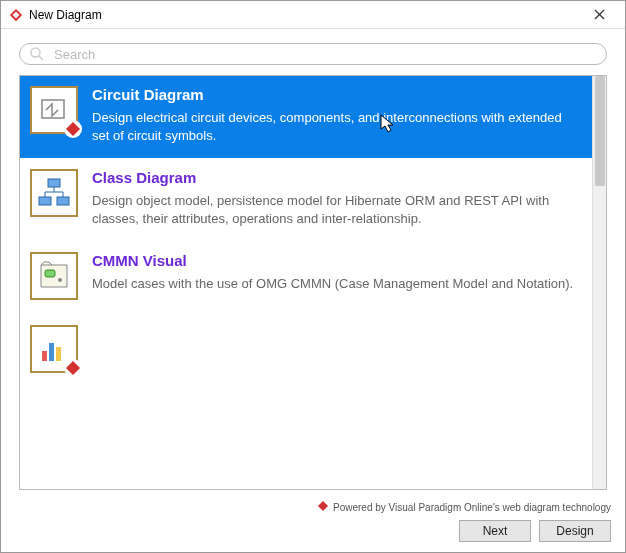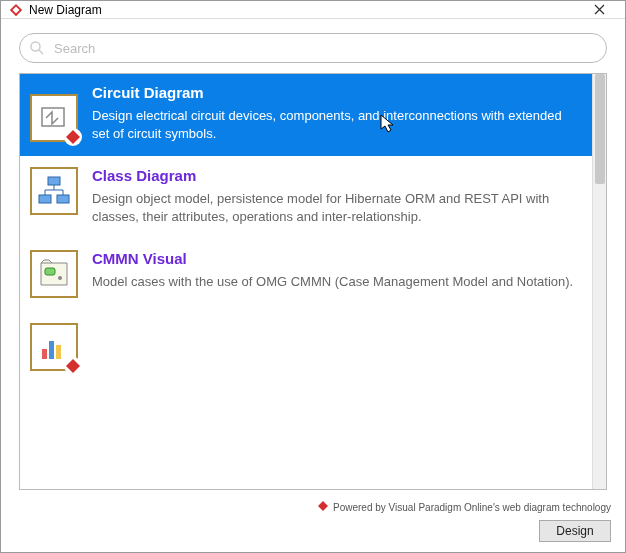--- a/index.html
+++ b/index.html
@@ -7,21 +7,21 @@
     font-family: "Segoe UI", Tahoma, sans-serif;
     background: #fff;
     width: 626px;
     height: 553px;
     overflow: hidden;
     border: 1px solid #999;
     display: flex;
     flex-direction: column;
   }
   .titlebar {
-    height: 18px;
+    height: 28px;
     background: #fff;
     display: flex;
     align-items: center;
     padding: 0 6px 0 8px;
     border-bottom: 1px solid #ddd;
   }
   .titlebar .app-icon {
     width: 14px; height: 14px;
     margin-right: 6px;
     display: inline-flex;
@@ -43,21 +43,21 @@
     display: flex;
     flex-direction: column;
     overflow: hidden;
   }
   .search-wrap {
     position: relative;
     margin-bottom: 10px;
   }
   .search {
     width: 100%;
-    height: 30px;
+    height: 22px;
     border: 1px solid #bbb;
     border-radius: 15px;
     padding: 0 12px 0 34px;
     font-size: 13px;
     color: #0f766e;
     outline: none;
   }
   .search::placeholder { color: #bbb; }
   .search-icon {
     position: absolute;
@@ -105,21 +105,20 @@
     color: #6d28d9;
     margin-bottom: 6px;
   }
   .item .text p {
     font-size: 13px;
     line-height: 1.35;
     color: #666;
   }
   .item.selected {
     background: #0a7fe8;
-    align-items: flex-end;
   }
   .item.selected h3, .item.selected p { color: #fff; }
   .item.selected .thumb { border-color: #b08d3e; background: #fff; }
 
   .scrollbar {
     width: 14px;
     background: #f0f0f0;
     border-left: 1px solid #ddd;
     position: relative;
   }
@@ -276,20 +275,21 @@
 <div class="footer">
   <div class="powered">
     <span>
       <svg width="12" height="12" viewBox="0 0 12 12">
           <polygon points="6,1 11,6 6,11 1,6" fill="#d32f2f"></polygon>
         </svg>
     </span>
     <span>Powered by Visual Paradigm Online's web diagram technology</span>
   </div>
   <div class="buttons">
+    <button>Next</button>
     <button>Design</button>
   </div>
 </div>
 
 <div class="cursor">
   <svg viewBox="0 0 16 20">
       <polygon points="1,1 1,15 5,12 8,18 11,16 8,11 13,11" fill="#fff" stroke="#000" stroke-width="1"></polygon>
     </svg>
 </div>
 

